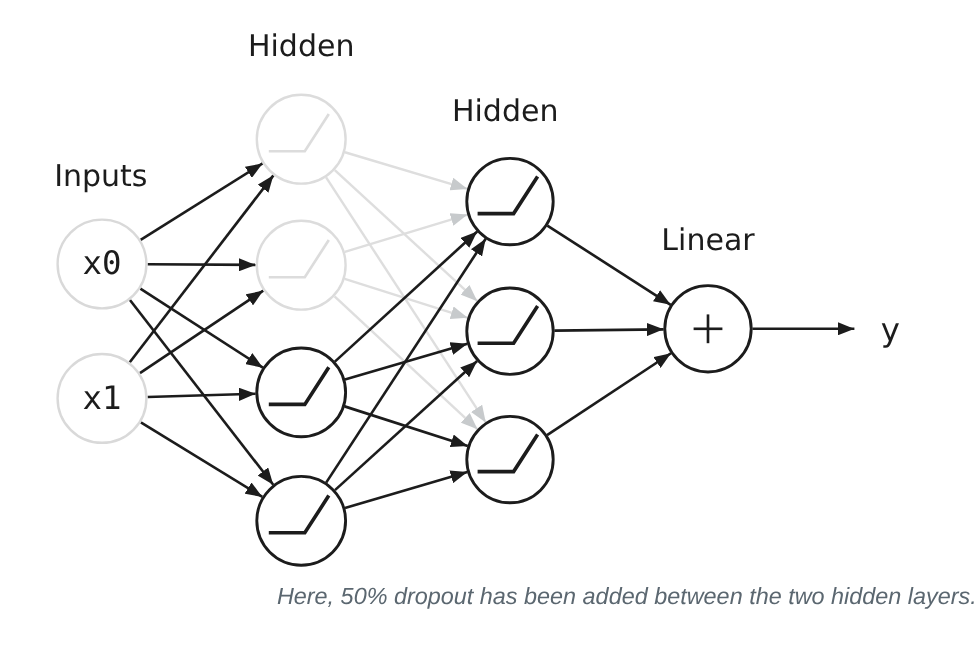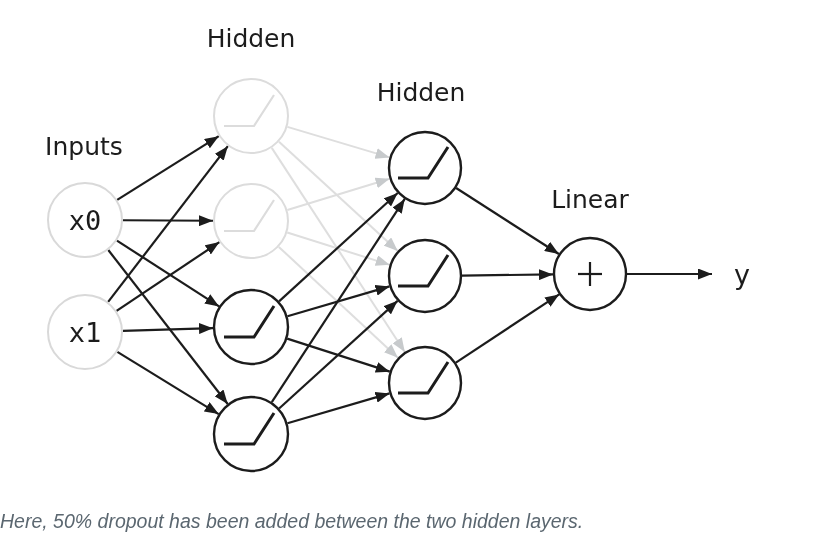--- a/index.html
+++ b/index.html
@@ -21,22 +21,22 @@
   .node-label{
     font-family:"DejaVu Sans Mono","Liberation Mono",monospace;
     font-size:27px;
     fill:#1c1c1c;
     text-anchor:middle;
     dominant-baseline:central;
   }
   .caption{
     position:absolute;
     left:0;right:0;
-    top:510px;
-    text-align:left;
+    top:486px;
+    text-align:right;
     font-style:italic;
     font-size:19.5px;
     color:#5b6770;
     font-family:"Liberation Sans","DejaVu Sans",sans-serif;
   }
 </style>
 </head>
 <body>
 
 <div class="page">

